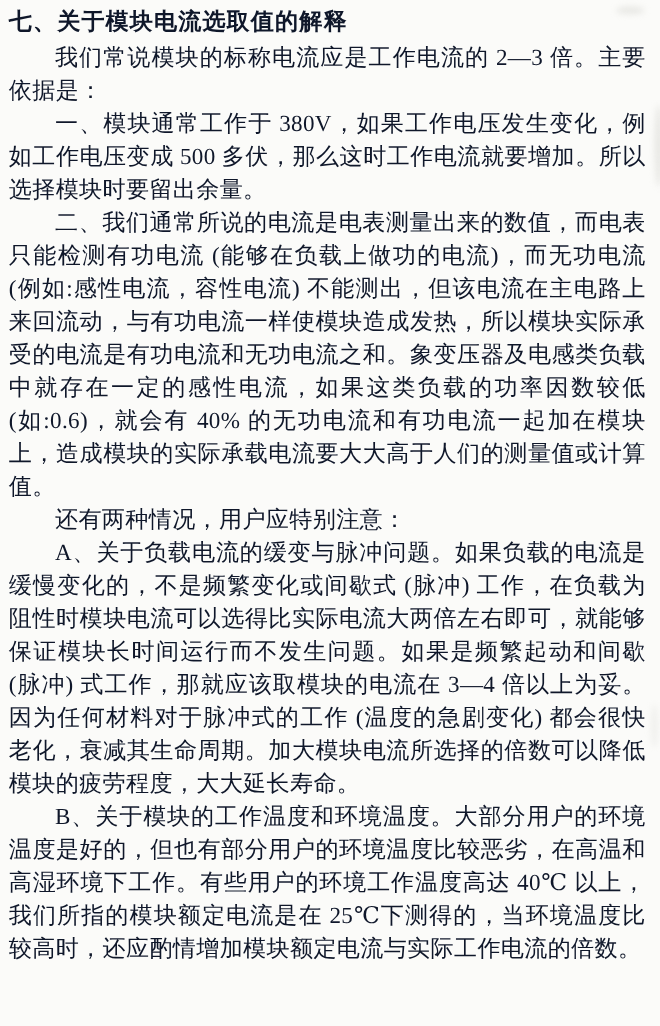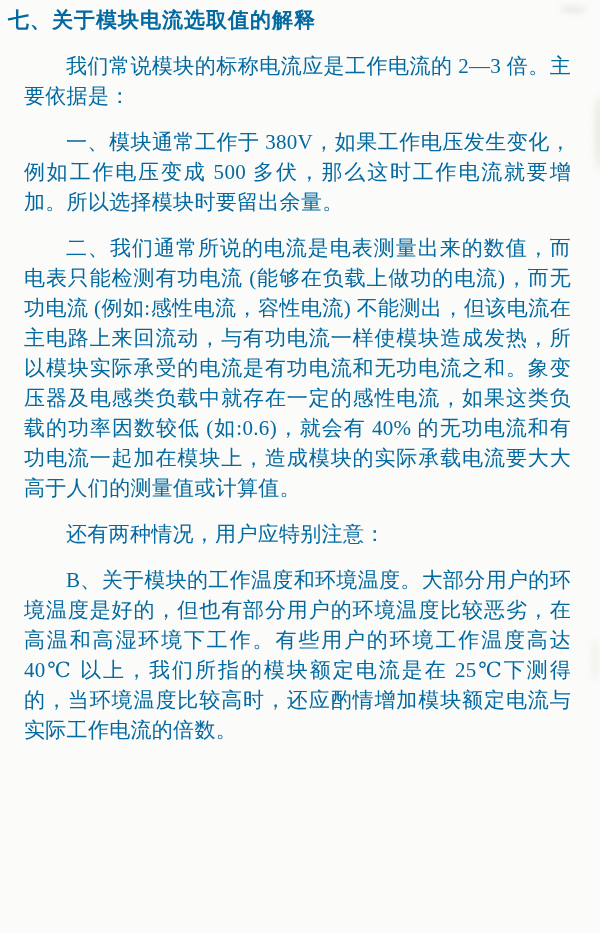--- a/index.html
+++ b/index.html
@@ -12,33 +12,33 @@
     background: #e9e9e6;
     font-family: "Liberation Serif", "DejaVu Serif", serif;
   }
   .page {
     position: relative;
     width: 600px;
     height: 933px;
     box-sizing: border-box;
     padding: 5px 13px 0 8px;
     background: #fbfbf9;
-    color: #0369a1;
+    color: #0f172a;
     overflow: hidden;
   }
   .title {
     font-family: "Liberation Sans", "DejaVu Sans", sans-serif;
     font-weight: 700;
     font-size: 21px;
     line-height: 30px;
     margin: 0 0 2px 0;
     letter-spacing: 1px;
   }
   .para {
-    margin: 16px;
+    margin: 0;
     font-size: 21px;
     line-height: 30px;
     text-indent: 2em;
     text-align: justify;
     letter-spacing: 0.3px;
   }
   
   .smudge {
     position: absolute;
     background: #d8d8d3;
@@ -57,14 +57,15 @@
   <div class="smudge smudge-top-right"></div>
   <div class="smudge smudge-right-edge"></div>
   <div class="smudge smudge-mid-right"></div>
 
   <h1 class="title">七、关于模块电流选取值的解释</h1>
 
   <p class="para">我们常说模块的标称电流应是工作电流的 2—3 倍。主要依据是：</p>
   <p class="para">一、模块通常工作于 380V，如果工作电压发生变化，例如工作电压变成 500 多伏，那么这时工作电流就要增加。所以选择模块时要留出余量。</p>
   <p class="para">二、我们通常所说的电流是电表测量出来的数值，而电表只能检测有功电流 (能够在负载上做功的电流)，而无功电流 (例如:感性电流，容性电流) 不能测出，但该电流在主电路上来回流动，与有功电流一样使模块造成发热，所以模块实际承受的电流是有功电流和无功电流之和。象变压器及电感类负载中就存在一定的感性电流，如果这类负载的功率因数较低 (如:0.6)，就会有 40% 的无功电流和有功电流一起加在模块上，造成模块的实际承载电流要大大高于人们的测量值或计算值。</p>
   <p class="para">还有两种情况，用户应特别注意：</p>
+  <p class="para">A、关于负载电流的缓变与脉冲问题。如果负载的电流是缓慢变化的，不是频繁变化或间歇式 (脉冲) 工作，在负载为阻性时模块电流可以选得比实际电流大两倍左右即可，就能够保证模块长时间运行而不发生问题。如果是频繁起动和间歇 (脉冲) 式工作，那就应该取模块的电流在 3—4 倍以上为妥。因为任何材料对于脉冲式的工作 (温度的急剧变化) 都会很快老化，衰减其生命周期。加大模块电流所选择的倍数可以降低模块的疲劳程度，大大延长寿命。</p>
   <p class="para">B、关于模块的工作温度和环境温度。大部分用户的环境温度是好的，但也有部分用户的环境温度比较恶劣，在高温和高湿环境下工作。有些用户的环境工作温度高达 40℃ 以上，我们所指的模块额定电流是在 25℃下测得的，当环境温度比较高时，还应酌情增加模块额定电流与实际工作电流的倍数。</p>
 </div>
 
 </body></html>

